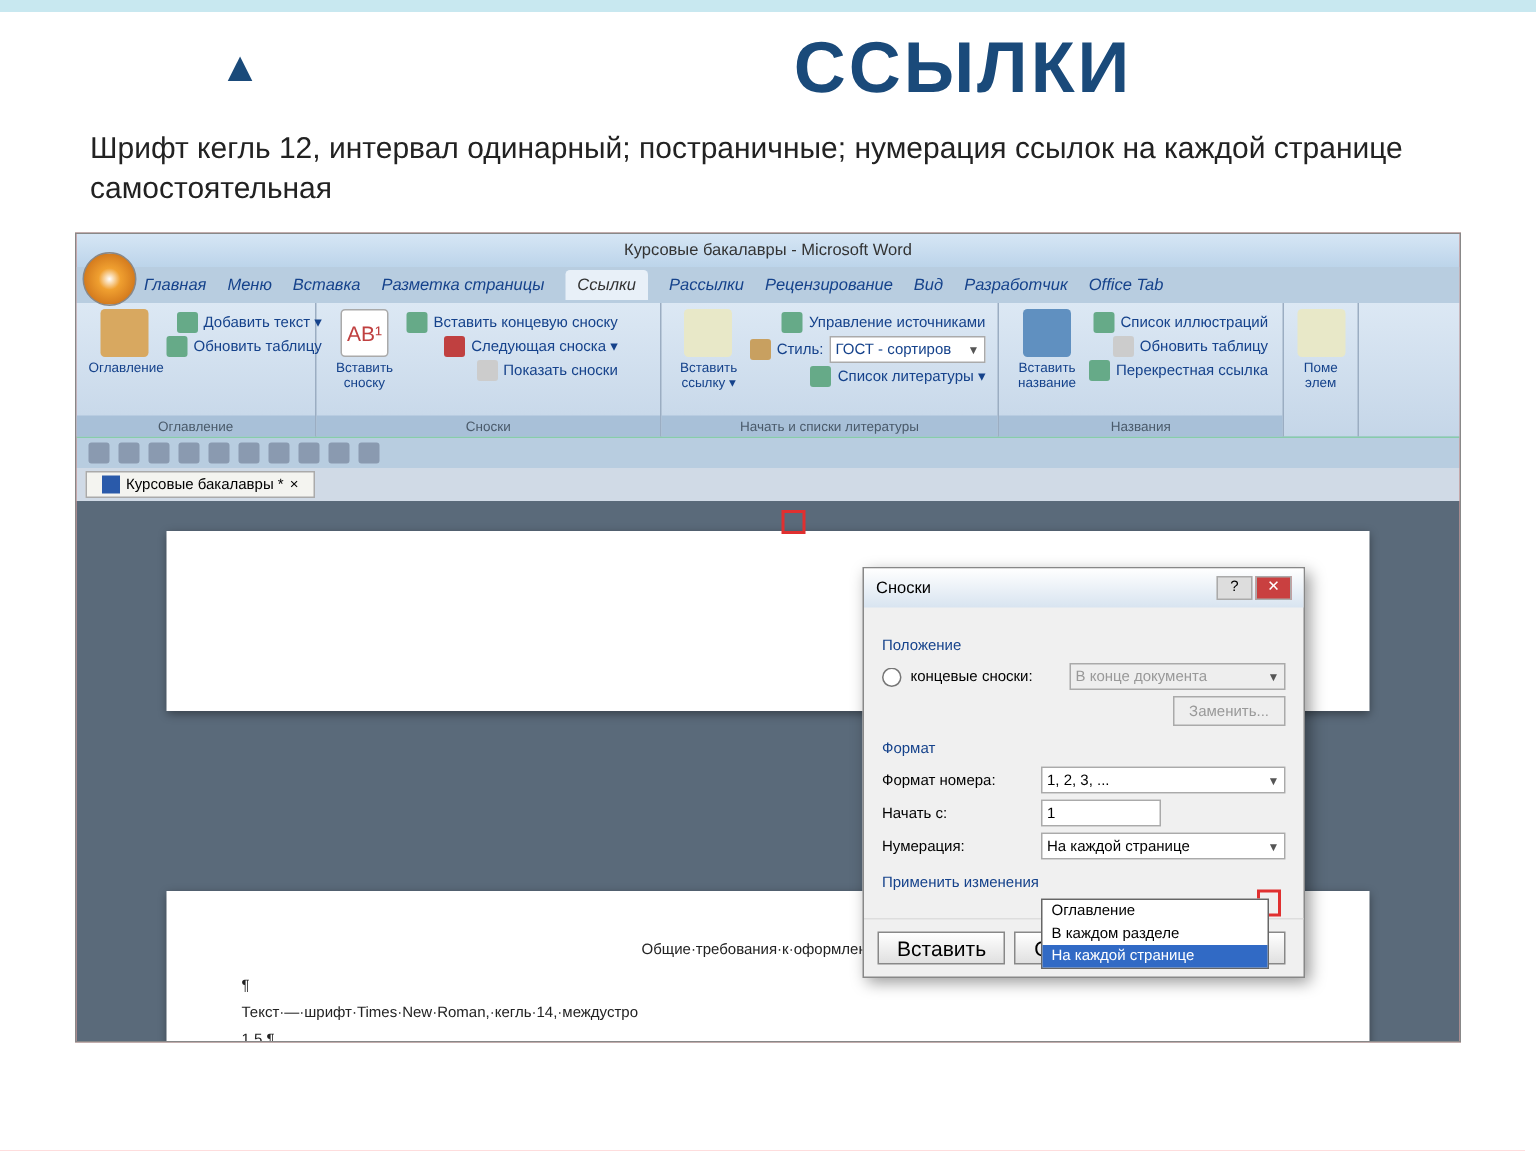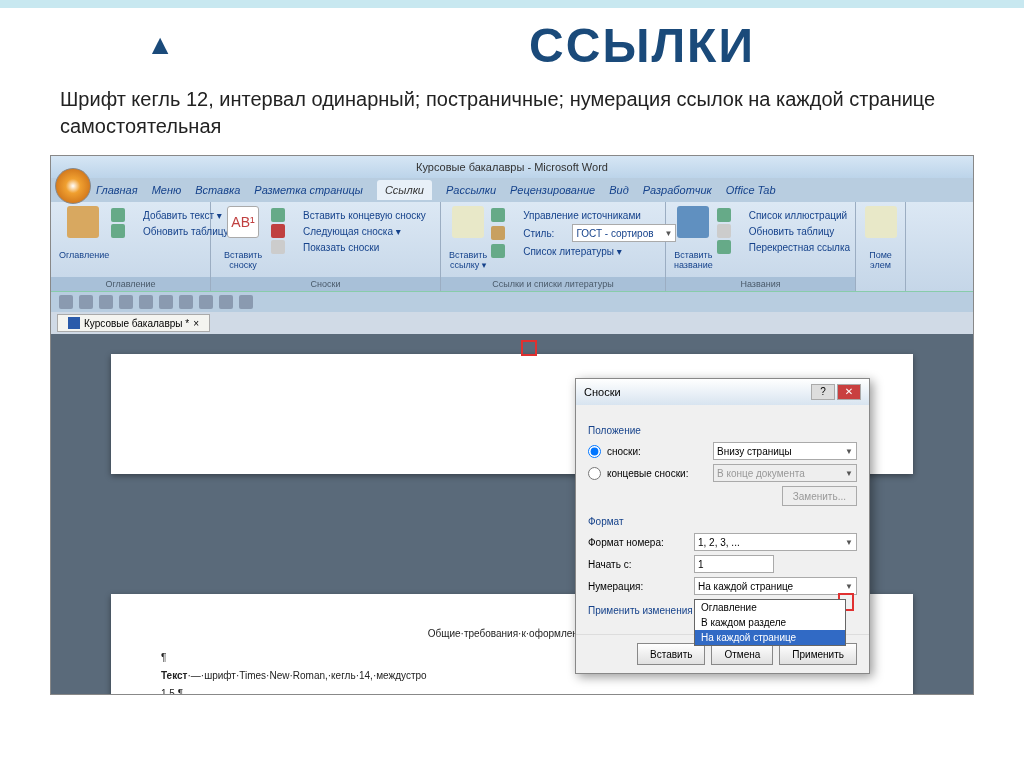--- a/index.html
+++ b/index.html
@@ -21,57 +21,57 @@
 .word-ribbon { background: linear-gradient(#c8d8e8, #a8c0d8); }
 .word-menu { background: #b8cde0; height: 24px; display: flex; align-items: center; padding-left: 45px; gap: 14px; font-size: 11px; color: #15428b; position: relative; font-style: italic; }
 .office-btn { position: absolute; left: 4px; top: -10px; width: 36px; height: 36px; border-radius: 50%; background: radial-gradient(#fff, #f0a030 30%, #c06010); border: 1px solid #888; }
 .word-menu span.active { background: #e8f0f8; padding: 4px 8px; border-radius: 3px 3px 0 0; color: #333; }
 
 .ribbon-body { background: linear-gradient(#dce8f4, #c5d6e8); height: 90px; display: flex; border-bottom: 1px solid #8ca; }
 .ribbon-group { border-right: 1px solid #9badc2; padding: 4px 8px 2px; display: flex; flex-direction: column; font-size: 10px; color: #15428b; position: relative; }
 .ribbon-group-label { position: absolute; bottom: 0; left: 0; right: 0; background: #a8c0d8; text-align: center; font-size: 9px; color: #4a5a6a; padding: 2px 0; }
 .ribbon-content { display: flex; gap: 4px; height: 72px; align-items: flex-start; }
 .big-btn { width: 48px; text-align: center; font-size: 9px; color: #15428b; }
-.big-btn .icon { width: 32px; height: 32px; margin: 0 auto 12px; background: #e8a030; border-radius: 3px; }
+.big-btn .icon { width: 32px; height: 32px; margin: 0 auto 2px; background: #e8a030; border-radius: 3px; }
 .small-btns { display: flex; flex-direction: column; gap: 2px; font-size: 10px; justify-content: flex-start; padding-top: 2px; }
-.small-btn { display: flex; align-items: center; gap: 18px; white-space: nowrap; }
+.small-btn { display: flex; align-items: center; gap: 4px; white-space: nowrap; justify-content: flex-end; }
 .small-icon { width: 14px; height: 14px; background: #6a8; border-radius: 2px; display: inline-block; }
 
 .qat { background: #b8cde0; height: 20px; display: flex; align-items: center; padding: 0 8px; gap: 6px; }
 .qat span { width: 14px; height: 14px; background: #8a9ab0; border-radius: 2px; display: inline-block; }
 
 .tabbar { background: #d0dae6; height: 22px; display: flex; align-items: center; padding-left: 6px; }
 .doc-tab { background: #f4f4f0; padding: 2px 10px; font-size: 10px; display: flex; align-items: center; gap: 4px; border: 1px solid #aaa; }
 .doc-tab::before { content: ""; width: 12px; height: 12px; background: #2a5aaa; display: inline-block; }
 
 .doc-area { background: #5a6a7a; height: 362px; padding: 20px 60px 0; position: relative; overflow: hidden; }
 .page { background: #fff; width: 100%; height: 120px; margin-bottom: 120px; box-shadow: 0 2px 6px rgba(0,0,0,0.4); }
 .page2 { background: #fff; width: 100%; padding: 30px 50px; box-shadow: 0 2px 6px rgba(0,0,0,0.4); font-size: 10px; line-height: 1.6; color: #222; }
 .page2 .center { text-align: center; margin-bottom: 8px; }
 .page2 p { margin: 2px 0; }
-.page2 b { font-weight: bold; margin-top: 25px; }
+.page2 b { font-weight: normal; margin-top: 25px; }
 
 
 .dialog { position: absolute; left: 575px; top: 378px; width: 295px; background: #f0f0f0; border: 1px solid #888; box-shadow: 3px 3px 10px rgba(0,0,0,0.4); font-size: 11px; }
 .dialog-title { background: linear-gradient(#fff, #d8e4f0); padding: 5px 8px; display: flex; justify-content: space-between; align-items: center; font-size: 11px; }
 .dialog-close { display: flex; gap: 2px; }
 .dialog-close span { width: 24px; height: 16px; background: #ddd; border: 1px solid #aaa; text-align: center; font-size: 10px; line-height: 14px; }
 .dialog-close span.x { background: #c94040; color: #fff; }
 .dialog-body { padding: 8px 12px; margin-top: 12px; }
 .fieldset { margin-bottom: 10px; }
 .fieldset-label { color: #15428b; font-size: 10px; margin-bottom: 6px; }
 .field-row { display: flex; align-items: center; margin: 4px 0; gap: 6px; }
 .field-row label { width: 100px; font-size: 10px; }
 .field-row input[type=text], .field-row select, .dropdown { flex: 1; height: 18px; border: 1px solid #aaa; background: #fff; font-size: 10px; padding: 0 3px; }
 .dropdown { display: flex; justify-content: space-between; align-items: center; position: relative; }
 .dropdown::after { content: "▼"; font-size: 8px; color: #555; }
 .disabled { background: #eee !important; color: #999; }
 .btn-small { height: 20px; border: 1px solid #aaa; background: linear-gradient(#fff, #e4e4e4); padding: 0 10px; font-size: 10px; }
 .dialog-buttons { display: flex; justify-content: flex-end; gap: 6px; padding: 8px 12px; border-top: 1px solid #ddd; }
-.dialog-buttons button { height: 22px; padding: 0 12px; border: 1px solid #888; background: linear-gradient(#fff, #e0e0e0); font-size: 10px; }
+.dialog-buttons button { height: 22px; padding: 0 12px; border: 1px solid #888; background: linear-gradient(#fff, #e0e0e0); font-size: 14px; }
 
 .dropdown-list { position: absolute; left: 694px; top: 599px; width: 152px; background: #fff; border: 1px solid #666; font-size: 10px; z-index: 10; }
 .dropdown-list div { padding: 2px 6px; }
 .dropdown-list div.sel { background: #316ac5; color: #fff; }
 
 .red-box2 { position: absolute; left: 838px; top: 593px; width: 16px; height: 18px; border: 2px solid #e03030; }
 .red-box1 { position: absolute; left: 521px; top: 340px; width: 16px; height: 16px; border: 2px solid #e03030; }
 </style>
 </head>
 <body>
@@ -161,21 +161,21 @@
                   <span class="small-icon" style="background:#c8a060"></span>
                   <span>Стиль:</span> 
                   <span class="dropdown" style="width:104px;display:inline-flex">ГОСТ - сортиров</span>
                 </div>
               <div class="small-btn">
                   <span class="small-icon"></span>
                   <span>Список литературы ▾</span>
                 </div>
             </div>
           </div>
-          <div class="ribbon-group-label">Ссылки и списки литературы</div>
+          <div class="ribbon-group-label">Начать и списки литературы</div>
         </div>
 
         <div class="ribbon-group" style="width:190px">
           <div class="ribbon-content">
             <div class="big-btn">
               <div class="icon" style="background:#6090c0"></div>
               <div>Вставить название</div>
             </div>
             <div class="small-btns">
               <div class="small-btn">
@@ -242,27 +242,20 @@
       <span>Сноски</span>
       <div class="dialog-close">
         <span>?</span>
         <span class="x">✕</span>
       </div>
     </div>
     <div class="dialog-body">
       <div class="fieldset">
         <div class="fieldset-label">Положение</div>
         <div class="field-row">
-          <input type="radio" checked="" style="">
-          <label>сноски:</label>
-          <div class="dropdown">
-              <span>Внизу страницы</span>
-            </div>
-        </div>
-        <div class="field-row">
           <input type="radio" style="">
           <label>концевые сноски:</label>
           <div class="dropdown disabled">
               <span>В конце документа</span>
             </div>
         </div>
         <div class="field-row" style="justify-content:flex-end">
           <button class="btn-small disabled">Заменить...</button>
         </div>
       </div>

